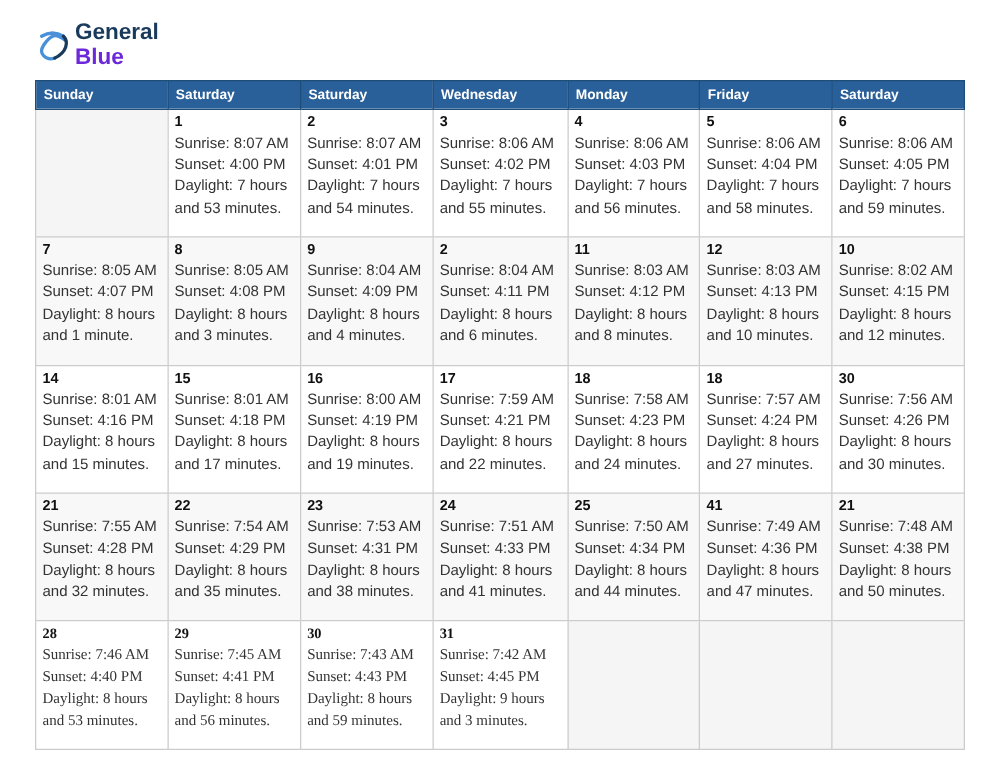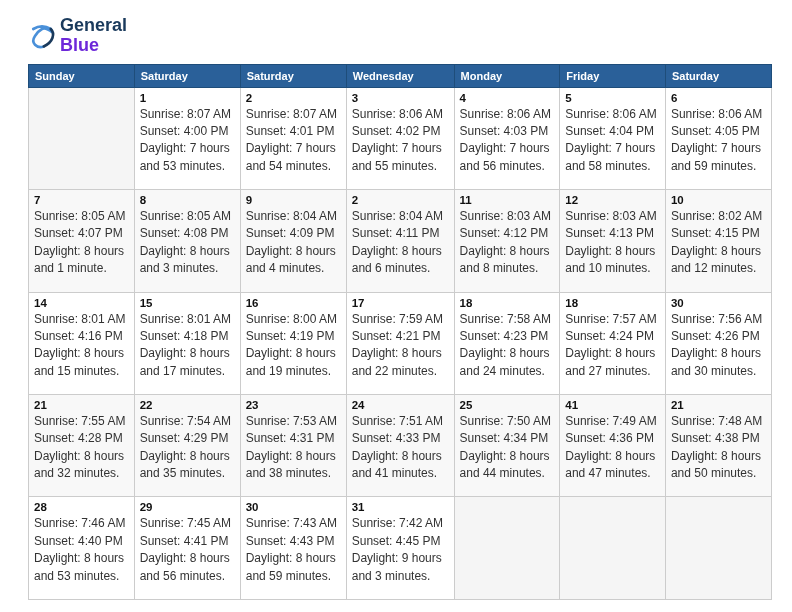--- a/index.html
+++ b/index.html
@@ -88,20 +88,21 @@
     .day-info {
       color: #333;
       font-size: 12px;
       line-height: 1.45;
     }
     .empty-cell {
       background: #f5f5f5 !important;
     }
     .last-row td {
       height: 68px;
+      font-family: Liberation Serif, serif;
     }
   </style>
 </head>
 <body>
 
 <div class="page">
   <div class="header">
     <div class="logo">
       <svg class="logo-icon" viewBox="0 0 32 32" xmlns="http://www.w3.org/2000/svg">
         <path d="M6 8 Q16 2 26 8 L28 12 Q20 6 16 8 Q12 10 8 16 Q4 22 8 26 Q12 30 18 28" fill="none" stroke="#4a90d9" stroke-width="3" stroke-linecap="round"></path>

